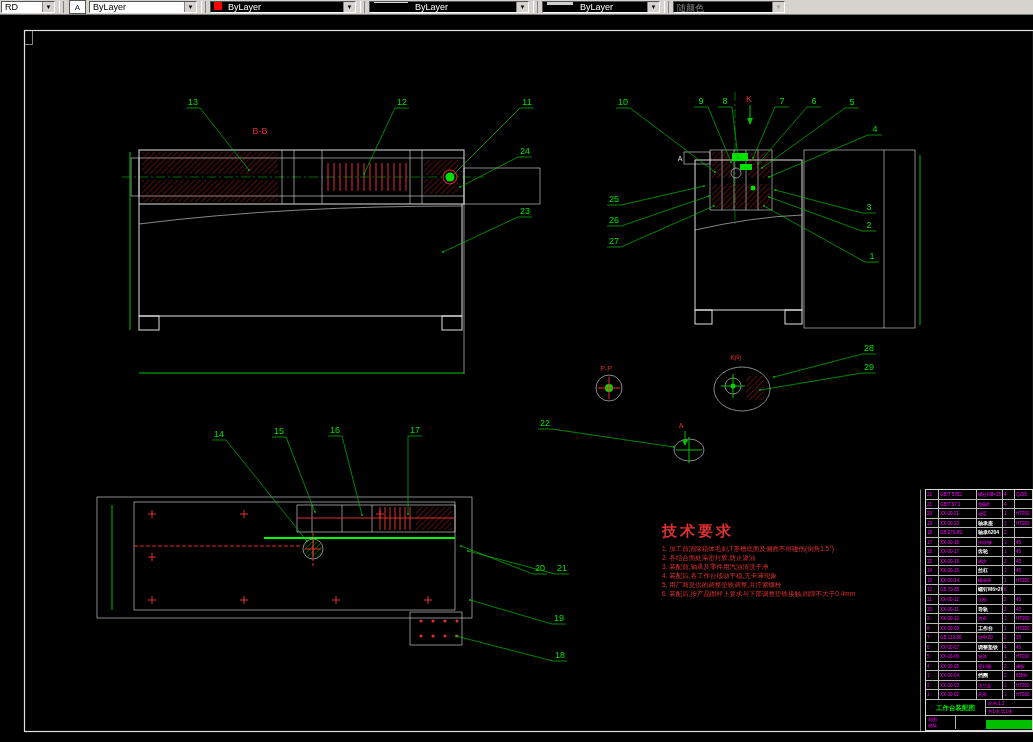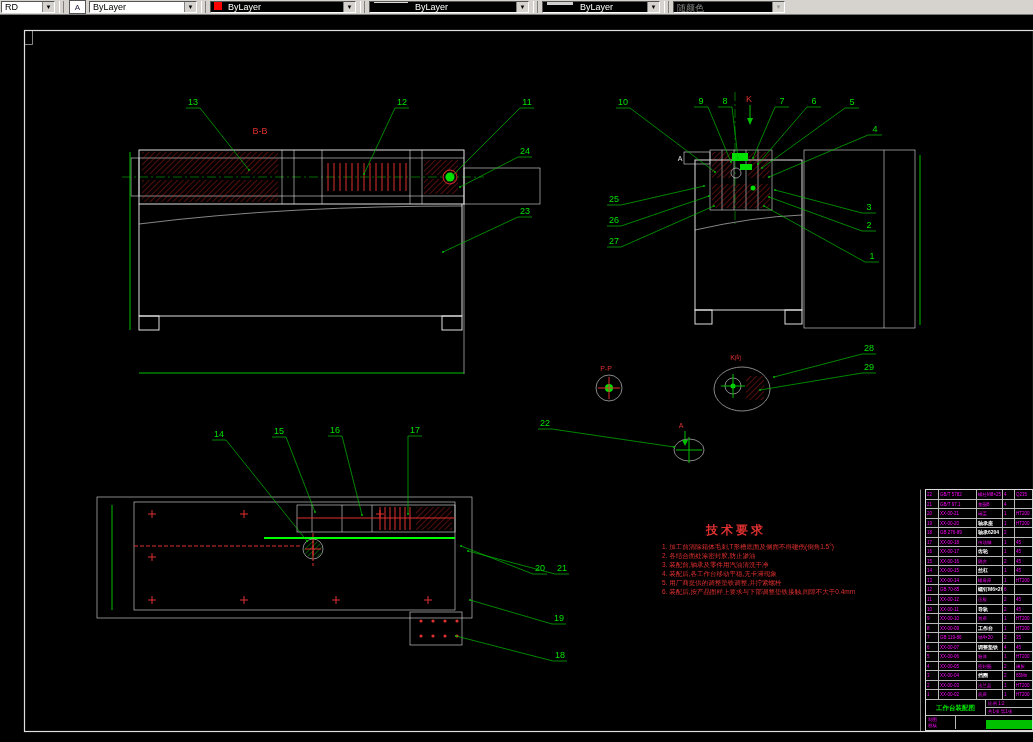--- a/index.html
+++ b/index.html
@@ -31,21 +31,21 @@
   .r{stroke:#e03030;fill:none;stroke-width:1}
   .g{stroke:#00c000;fill:none;stroke-width:1}
   .cl{stroke:#00b400;fill:none;stroke-width:0.6;stroke-dasharray:9 3 2 3}
   .lime2{stroke:#00ff00;stroke-width:2;fill:none}
   .dash{stroke-dasharray:4 2}
   .leader{stroke:#00c000;stroke-width:0.7;fill:none}
   .callout-num{fill:#00e000;font-size:9px;text-anchor:middle;font-family:"Liberation Sans",sans-serif}
   .view-label{text-anchor:middle;font-family:"Liberation Sans",sans-serif}
   
   .tech-req{position:absolute;left:650px;top:522px;width:250px;color:#e03030}
-  .tech-title{font-size:12px;font-weight:bold;letter-spacing:3px;margin-left:44px;margin-bottom:3px}
+  .tech-title{font-size:15px;font-weight:bold;letter-spacing:3px;margin-bottom:3px}
   .tech-line{font-size:6.5px;line-height:9px;white-space:nowrap}
   
   .title-block{position:absolute;left:913px;top:489px;width:108px;height:242px;
     border:1px solid #d9d9d9;box-sizing:border-box;background:#000}
   .bom-row{display:flex;height:9.55px;border-bottom:1px solid #b9b9b9;box-sizing:border-box}
   .bom-cell{border-right:1px solid #b9b9b9;font-size:4.5px;color:#ff00ff;overflow:hidden;
     white-space:nowrap;line-height:9px;padding-left:1px;box-sizing:border-box;flex:none}
   .c-num{width:13px}.c-code{width:38px}.c-name{width:26px}.c-qty{width:12px}.c-mat{width:17px;border-right:none}
   .bom-cell.hl{color:#fff;font-weight:bold;font-size:5px}
   .tf-top{display:flex;height:16px;border-bottom:1px solid #b9b9b9;box-sizing:border-box}

